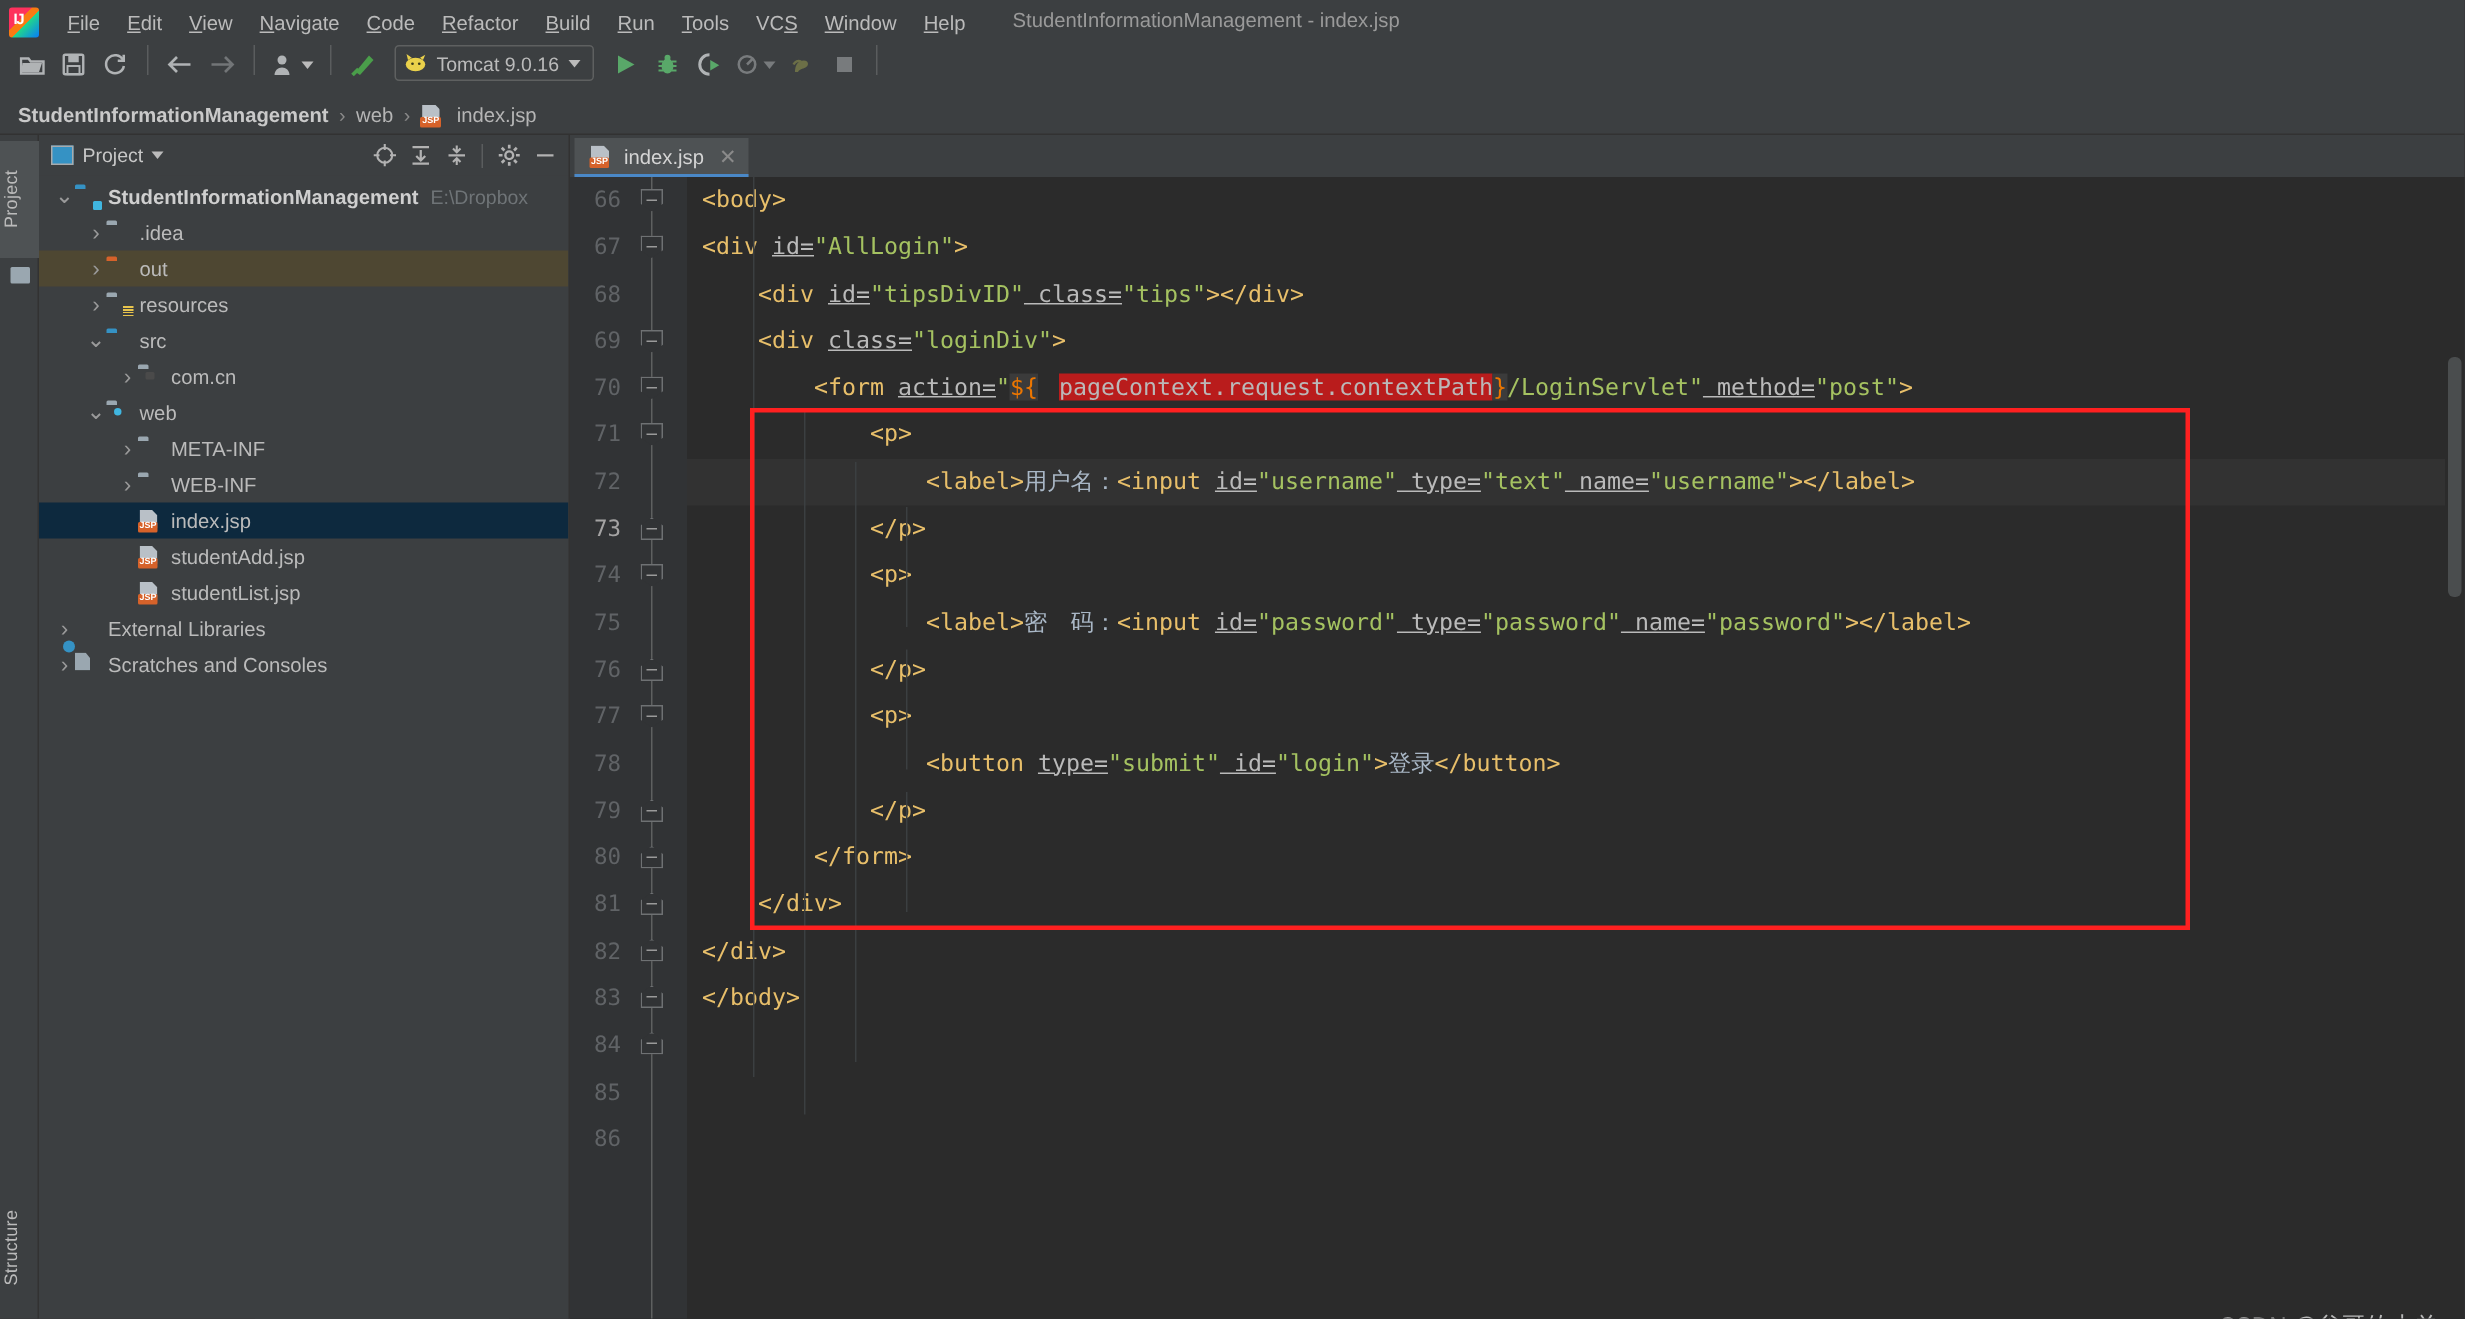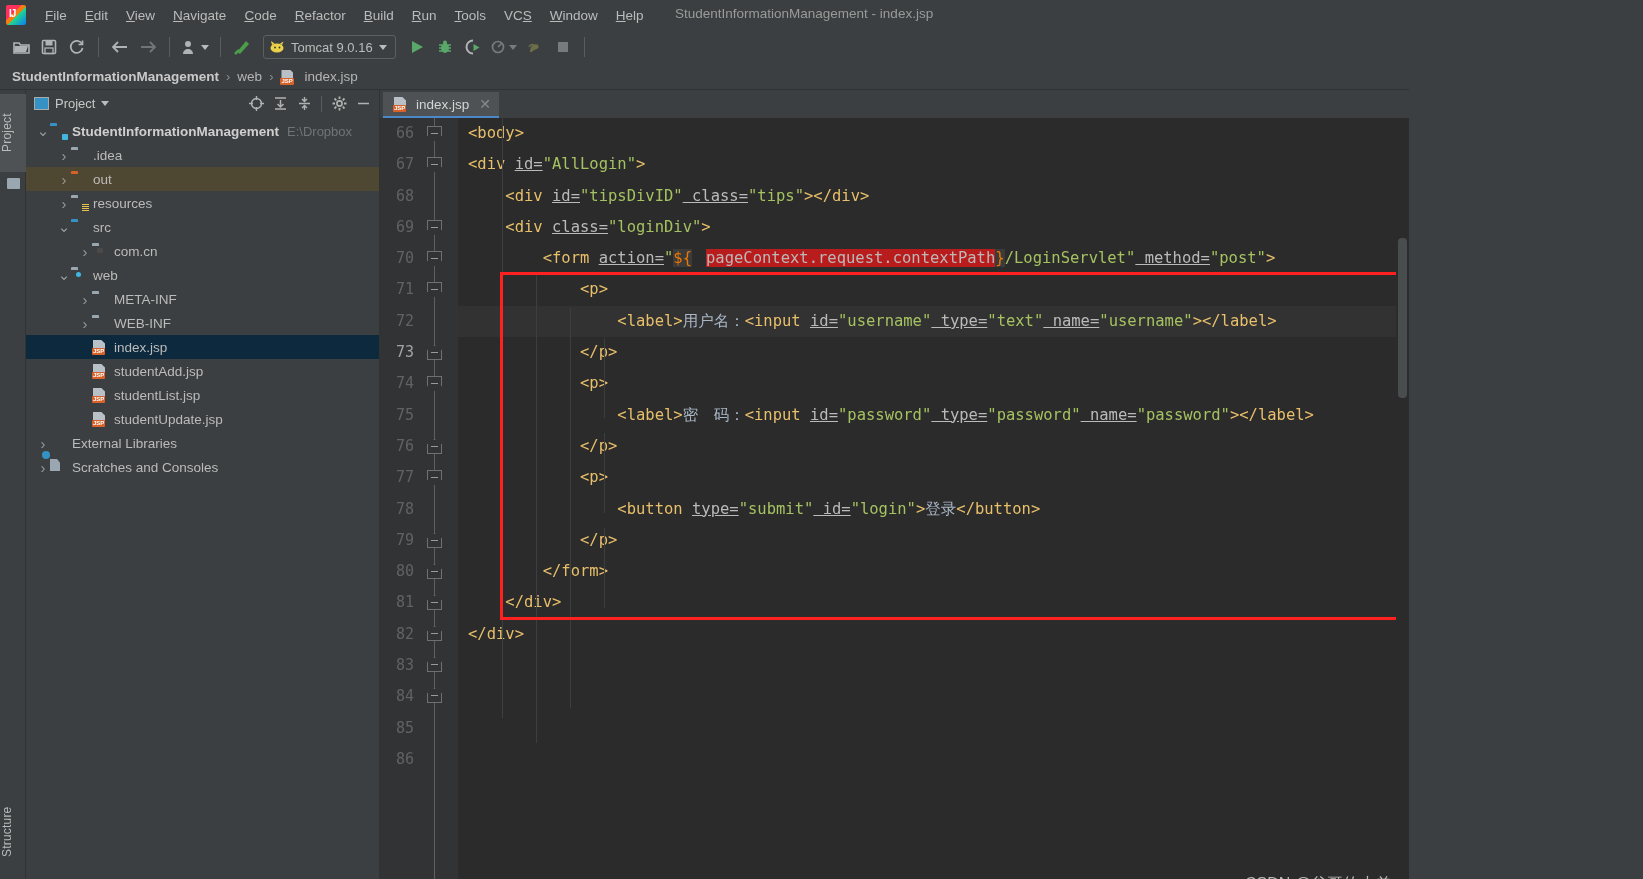--- a/index.html
+++ b/index.html
@@ -3,21 +3,21 @@
 <meta charset="utf-8">
 <style>
   * { box-sizing: border-box; margin: 0; padding: 0; }
   html, body {
     width: 1643px; height: 879px;
     background: #3c3f41;
     font-family: "Liberation Sans", sans-serif;
     overflow: hidden;
     -webkit-font-smoothing: antialiased;
   }
-  .app { position: relative; width: 1409px; height: 879px; background: #3c3f41; }
+  .app { position: relative; width: 1643px; height: 879px; background: #3c3f41; }
 
   
   .menubar {
     height: 30px; background: #3c3f41; display: flex; align-items: center;
     padding-left: 6px; position: relative;
   }
   .logo {
     width: 20px; height: 20px; margin-right: 10px; position: relative;
     background: linear-gradient(135deg, #fe315d 0%, #fe315d 38%, #f97a12 38%, #f97a12 55%, #21d789 55%, #087cfa 100%);
     border-radius: 2px;
@@ -31,21 +31,21 @@
     white-space: nowrap;
   }
   .menu-item u { text-decoration: underline; }
   .win-title {
     position: absolute; left: 652px; top: 6px;
     font-size: 13.5px; color: #9a9a9a; white-space: nowrap; margin-left: 23px;
   }
 
   
   .toolbar {
-    height: 34px; background: #3c3f41; display: flex; align-items: center;
+    height: 34px; background: #3c3f41; display: flex; 
     padding-left: 8px; gap: 2px;
   }
   .tb-btn {
     width: 26px; height: 26px; display: flex; align-items: center; justify-content: center;
     border-radius: 3px; cursor: default; color: #afb1b3;
   }
   .tb-sep { width: 1px; height: 20px; background: #5a5d5e; margin: 0 6px; }
   .run-config {
     display: flex; align-items: center; gap: 6px;
     height: 24px; padding: 0 8px 0 6px; margin: 0 6px;
@@ -436,28 +436,20 @@
             </span>
             <span class="nlabel">studentAdd.jsp</span>
           </div>
           <div class="node">
             <span class="arrow none" style="margin-left: 52px;"></span>
             <span class="nicon ic-jsp">
               <span class="pg"></span>
               <span class="jsp">JSP</span>
             </span>
             <span class="nlabel">studentList.jsp</span>
-          </div>
-          <div class="node">
-            <span class="arrow none" style="margin-left: 52px;"></span>
-            <span class="nicon ic-jsp">
-              <span class="pg"></span>
-              <span class="jsp">JSP</span>
-            </span>
-            <span class="nlabel">studentUpdate.jsp</span>
           </div>
           <div class="node">
             <span class="arrow" style="margin-left: 10px; font-size: 15px;">›</span>
             <span class="nicon"><span class="ic-lib"></span></span>
             <span class="nlabel">External Libraries</span>
           </div>
           <div class="node">
             <span class="arrow" style="margin-left: 10px; font-size: 15px;">›</span>
             <span class="nicon"><span class="ic-scratch"></span></span>
             <span class="nlabel">Scratches and Consoles</span>
@@ -538,20 +530,21 @@
             <div class="cline">&nbsp;&nbsp;&nbsp;&nbsp;&nbsp;&nbsp;&nbsp;&nbsp;&nbsp;&nbsp;&nbsp;&nbsp;<span class="tag">&lt;/p&gt;</span></div>
             <div class="cline">&nbsp;&nbsp;&nbsp;&nbsp;&nbsp;&nbsp;&nbsp;&nbsp;&nbsp;&nbsp;&nbsp;&nbsp;<span class="tag">&lt;p&gt;</span></div>
             <div class="cline">&nbsp;&nbsp;&nbsp;&nbsp;&nbsp;&nbsp;&nbsp;&nbsp;&nbsp;&nbsp;&nbsp;&nbsp;&nbsp;&nbsp;&nbsp;&nbsp;<span class="tag">&lt;label&gt;</span><span class="cn">密　码：</span><span class="tag">&lt;input </span><span class="attr">id=</span><span class="str">"password"</span><span class="attr"> type=</span><span class="str">"password"</span><span class="attr"> name=</span><span class="str">"password"</span><span class="tag">&gt;&lt;/label&gt;</span></div>
             <div class="cline">&nbsp;&nbsp;&nbsp;&nbsp;&nbsp;&nbsp;&nbsp;&nbsp;&nbsp;&nbsp;&nbsp;&nbsp;<span class="tag">&lt;/p&gt;</span></div>
             <div class="cline">&nbsp;&nbsp;&nbsp;&nbsp;&nbsp;&nbsp;&nbsp;&nbsp;&nbsp;&nbsp;&nbsp;&nbsp;<span class="tag">&lt;p&gt;</span></div>
             <div class="cline">&nbsp;&nbsp;&nbsp;&nbsp;&nbsp;&nbsp;&nbsp;&nbsp;&nbsp;&nbsp;&nbsp;&nbsp;&nbsp;&nbsp;&nbsp;&nbsp;<span class="tag">&lt;button </span><span class="attr">type=</span><span class="str">"submit"</span><span class="attr"> id=</span><span class="str">"login"</span><span class="tag">&gt;</span><span class="cn">登录</span><span class="tag">&lt;/button&gt;</span></div>
             <div class="cline">&nbsp;&nbsp;&nbsp;&nbsp;&nbsp;&nbsp;&nbsp;&nbsp;&nbsp;&nbsp;&nbsp;&nbsp;<span class="tag">&lt;/p&gt;</span></div>
             <div class="cline">&nbsp;&nbsp;&nbsp;&nbsp;&nbsp;&nbsp;&nbsp;&nbsp;<span class="tag">&lt;/form&gt;</span></div>
             <div class="cline">&nbsp;&nbsp;&nbsp;&nbsp;<span class="tag">&lt;/div&gt;</span></div>
             <div class="cline"><span class="tag">&lt;/div&gt;</span></div>
+            <div class="cline"><span class="tag">&lt;/body&gt;</span></div>
             <div class="cline">&nbsp;</div>
           </div>
         <div class="red-box" id="redbox" style="left: 120px; top: 153.5px; width: 960px; height: 348.3px; border-color: rgb(255, 32, 32);"></div>
         <div class="scroll-v">
           <div class="scroll-thumb"></div>
         </div>
       </div>
 
       <div class="watermark">CSDN @谷哥的小弟</div>
     </div>

